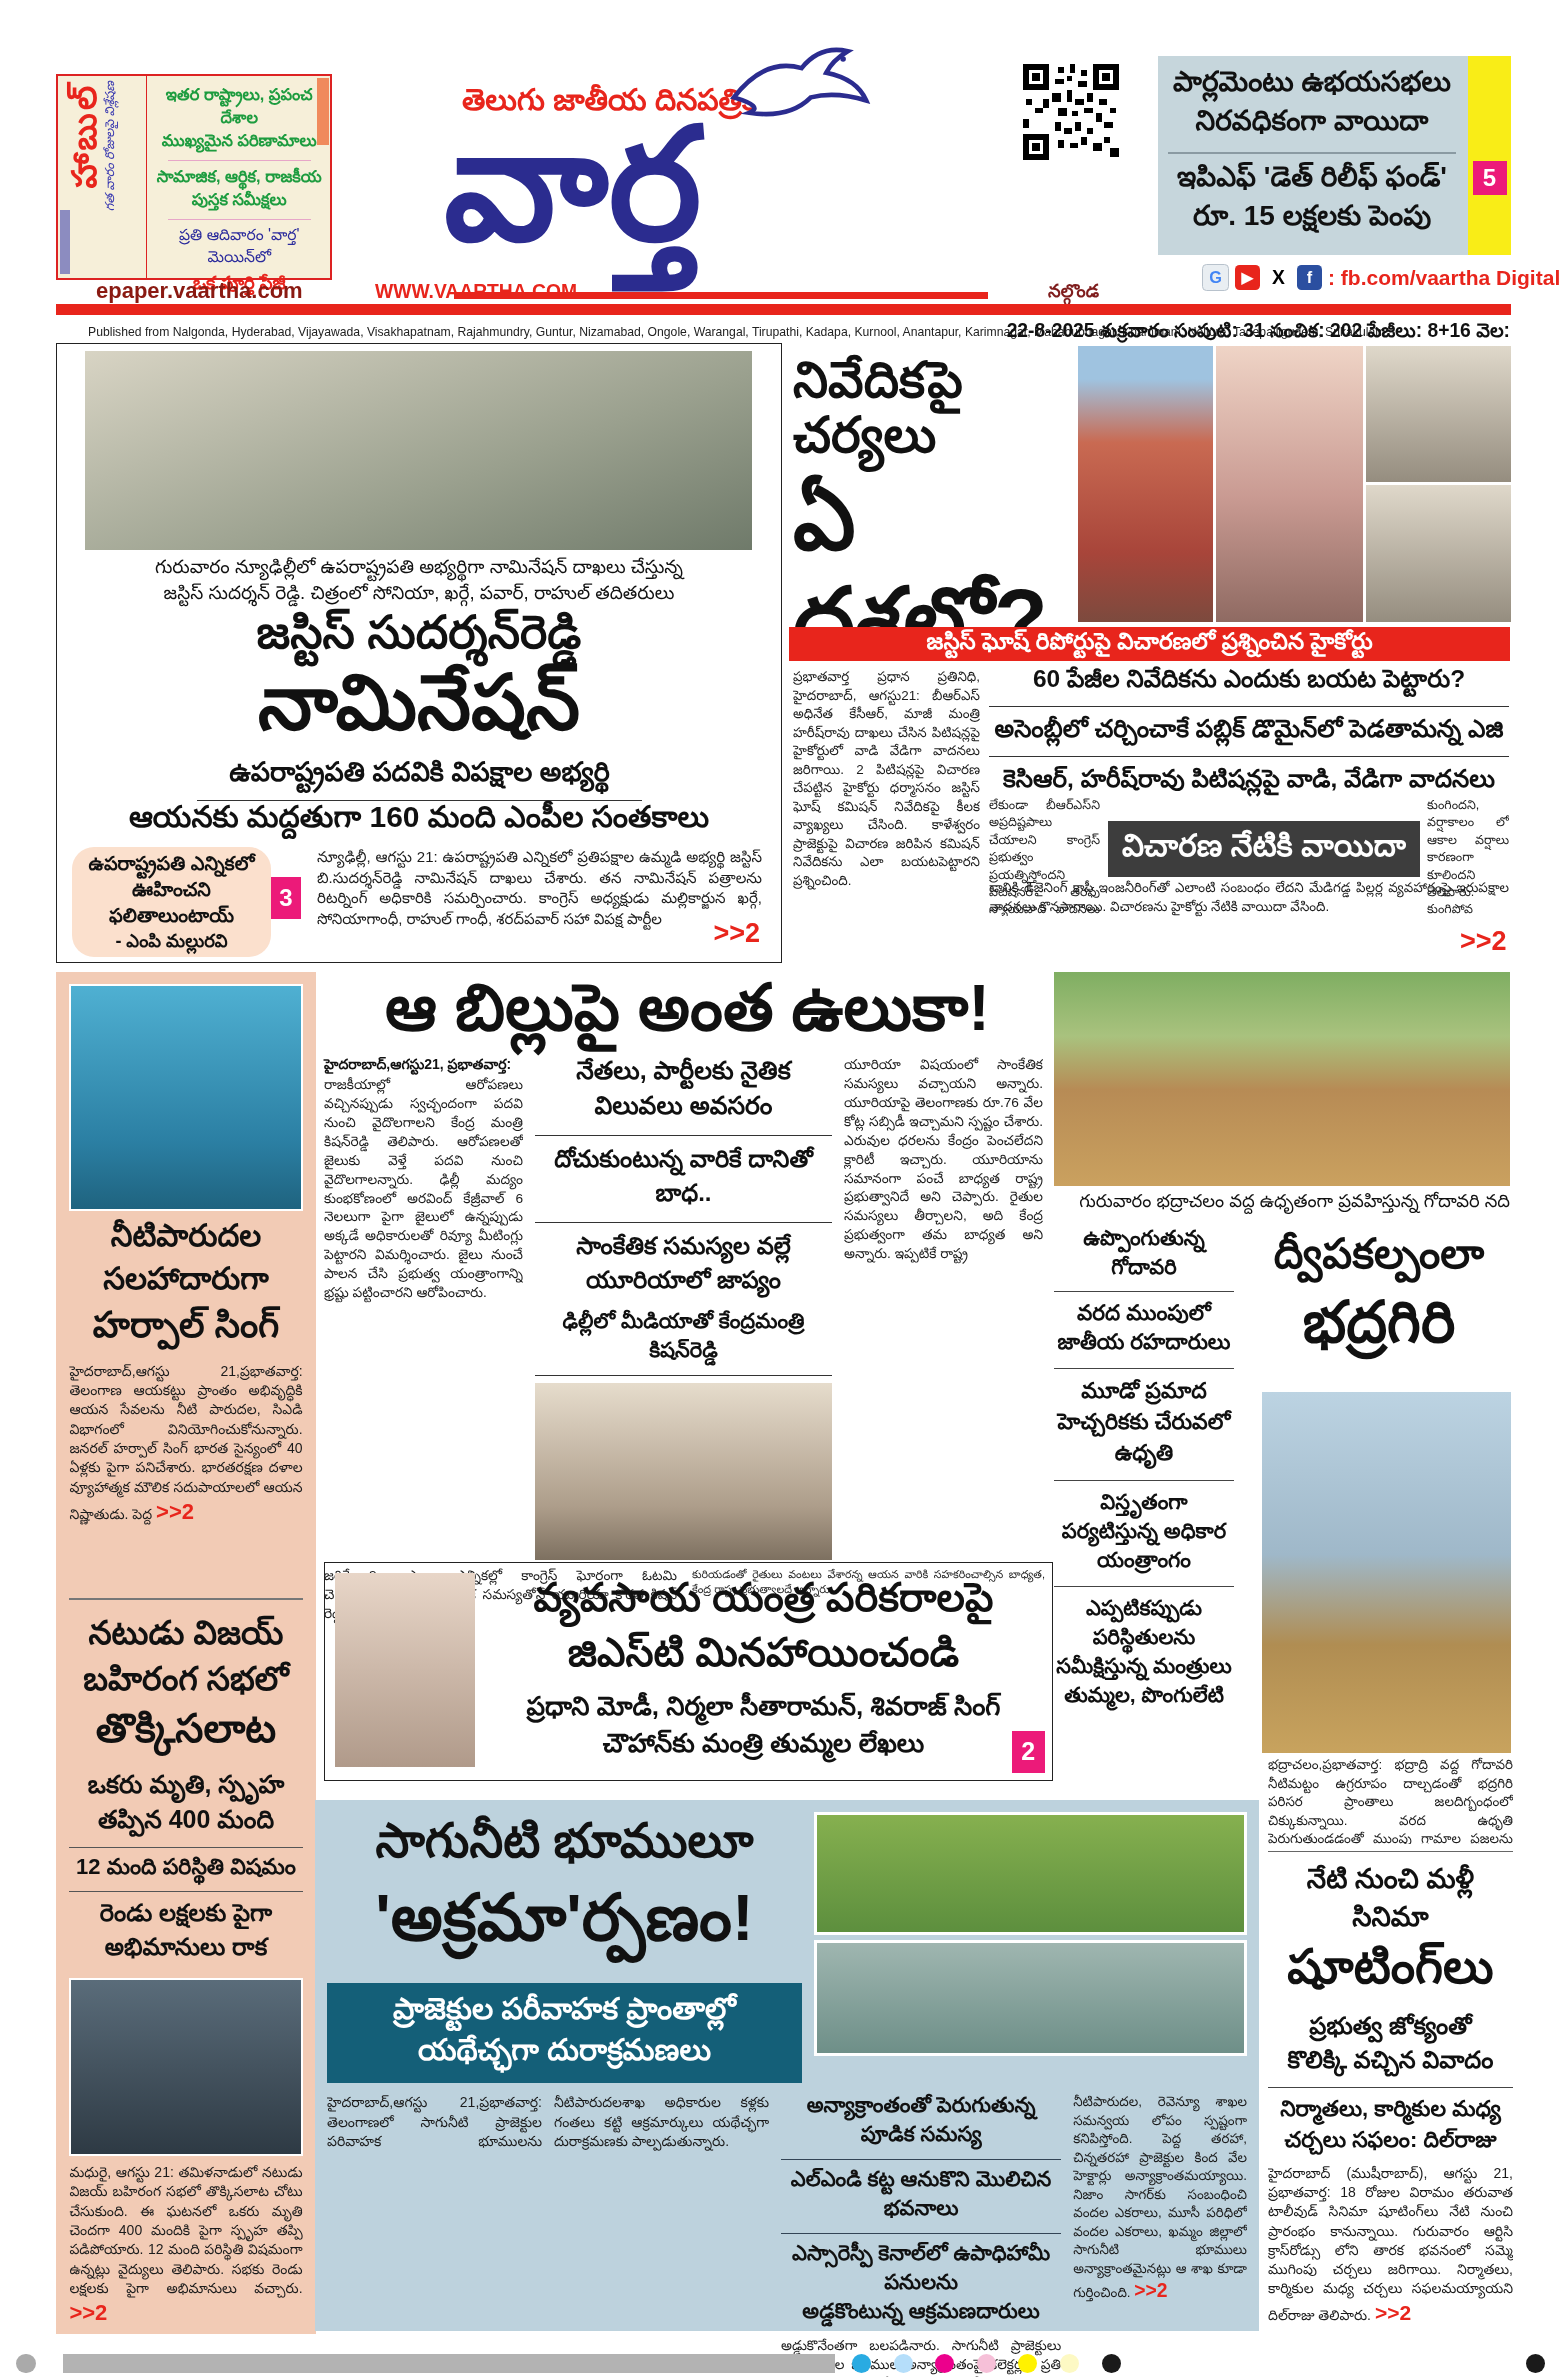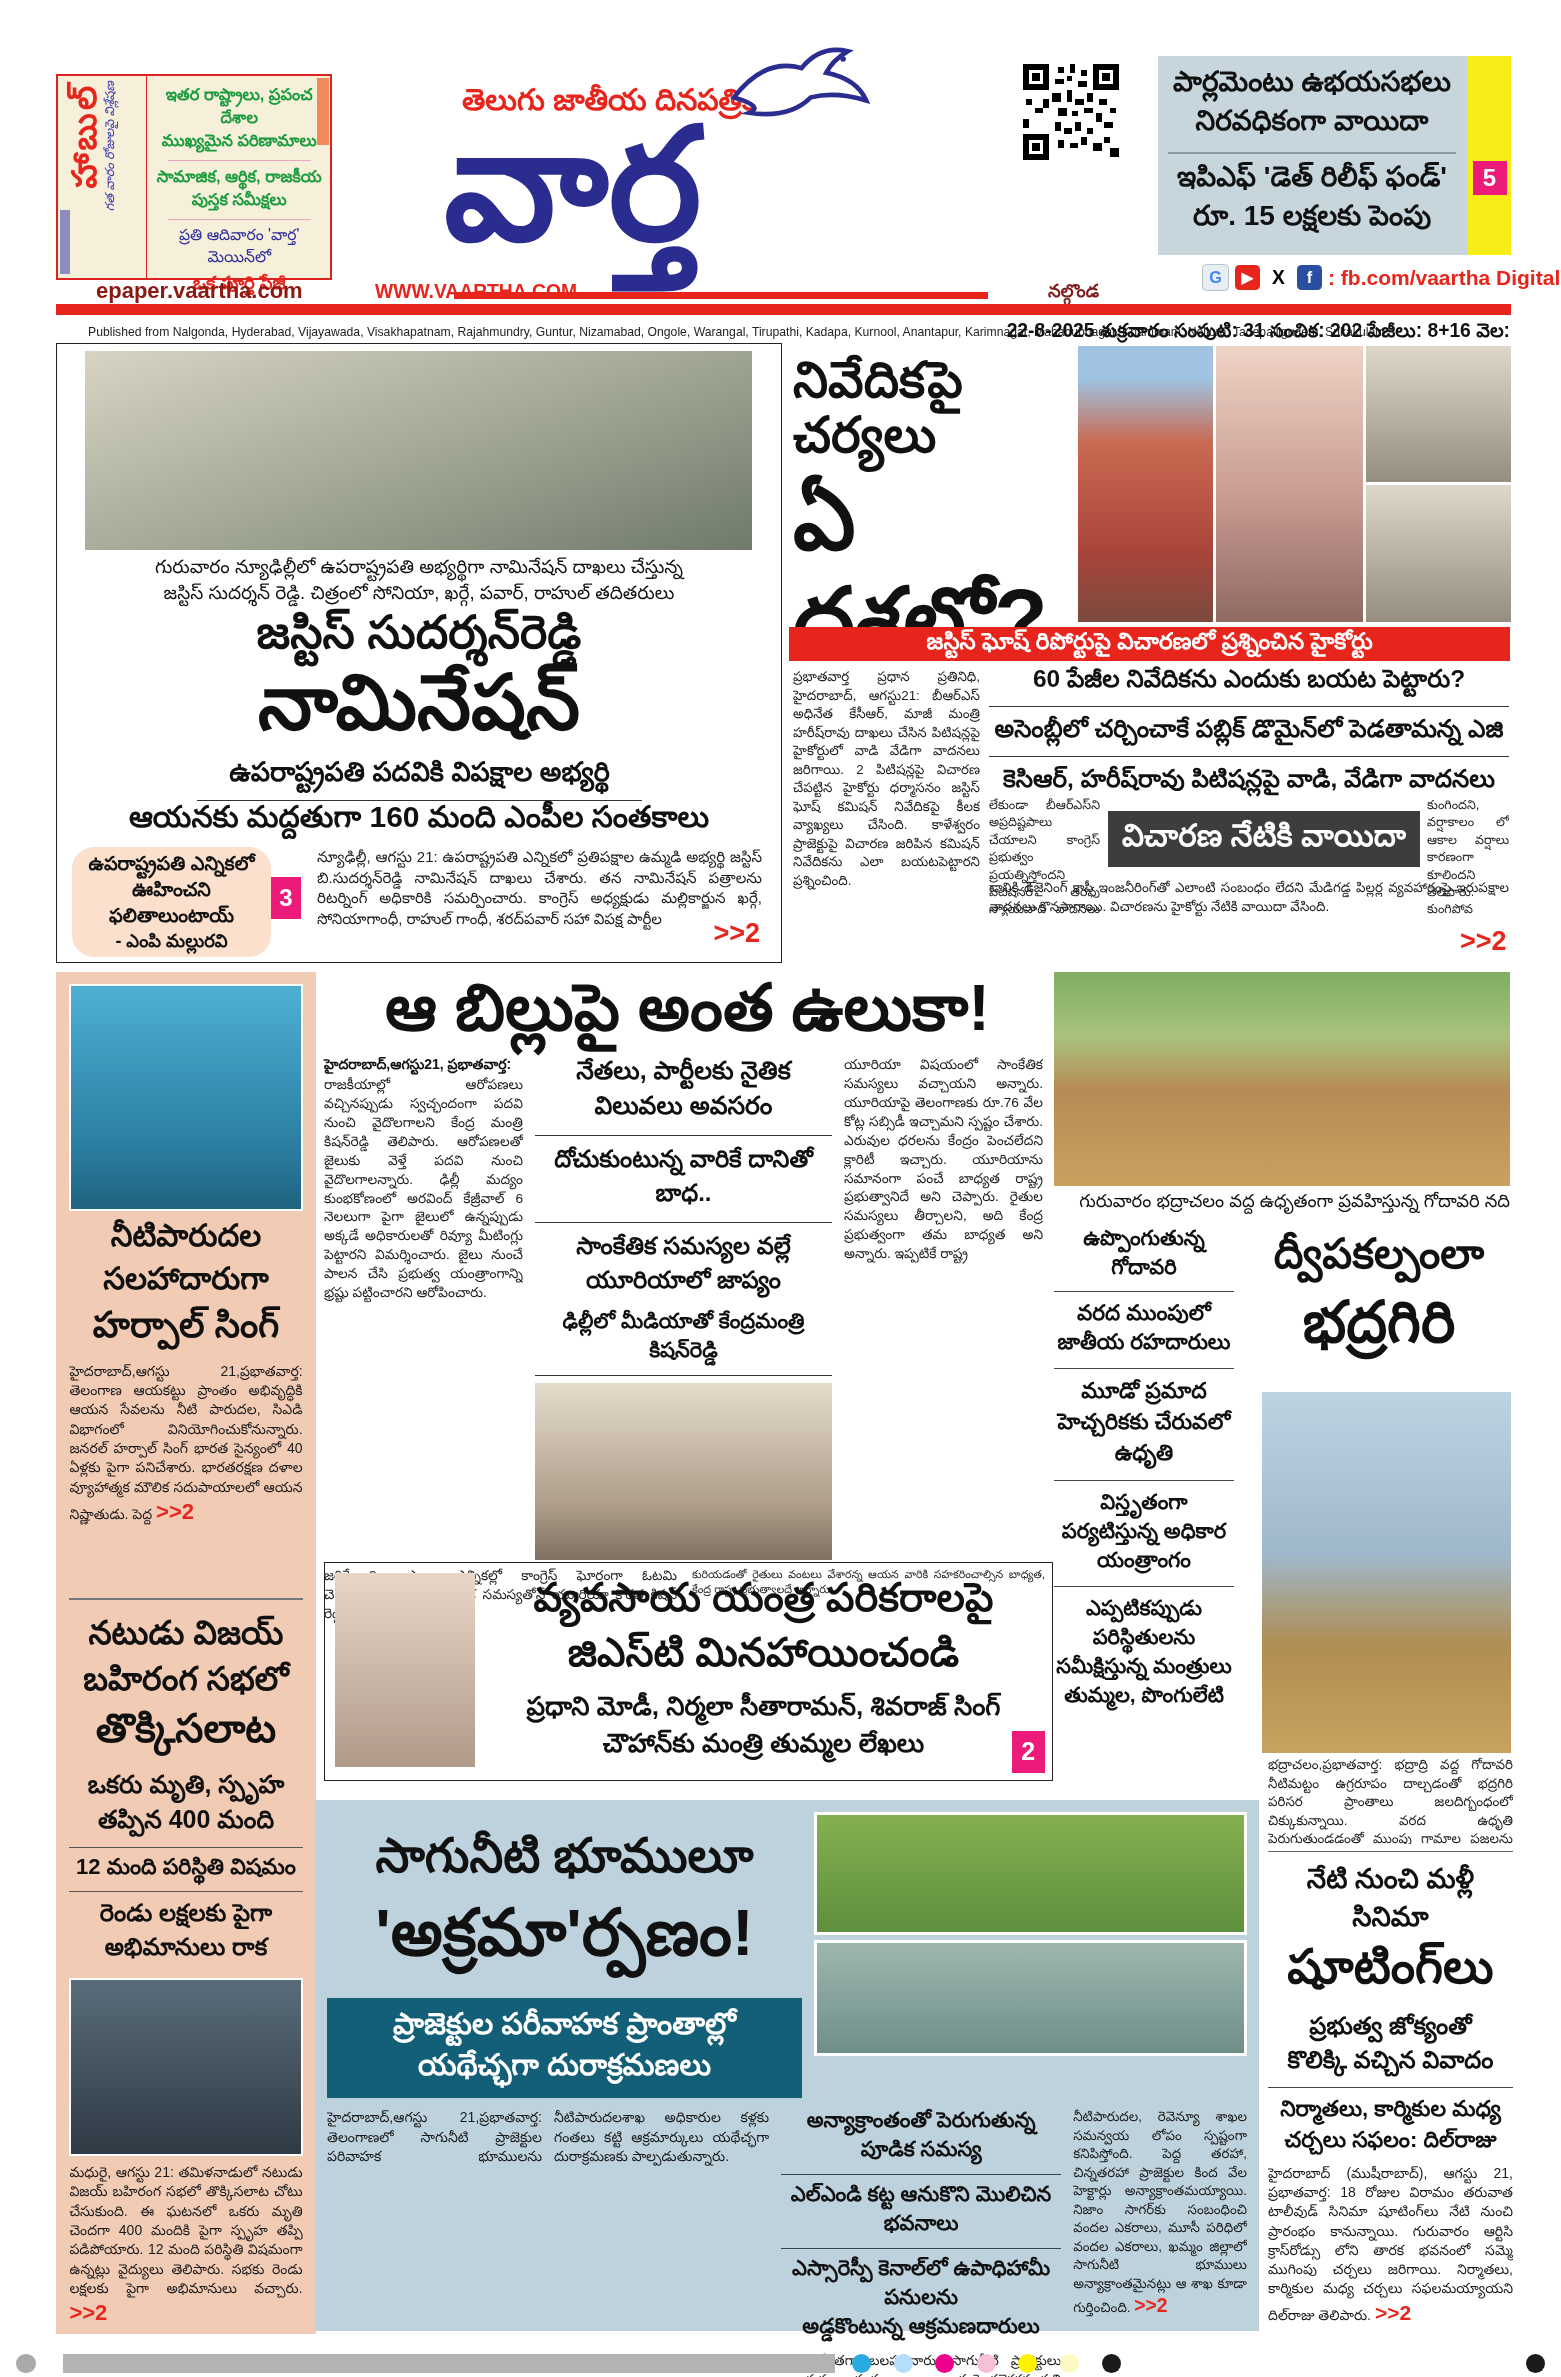--- a/index.html
+++ b/index.html
@@ -171,21 +171,21 @@
     <div class="abs band-red ctr" style="left:2.2px;top:284px;width:721px;height:34px;display:flex;align-items:center;justify-content:center;">
       <span class="b white" style="font-size:23px;">జస్టిస్ ఘోష్ రిపోర్టుపై విచారణలో ప్రశ్నించిన హైకోర్టు</span>
     </div>
     <div class="abs bodytxt just" style="left:6px;top:325px;width:187px;height:288px;font-size:13.4px;overflow:hidden;">ప్రభాతవార్త ప్రధాన ప్రతినిధి, హైదరాబాద్, ఆగస్టు21: బీఆర్ఎస్ అధినేత కేసీఆర్, మాజీ మంత్రి హరీష్‌రావు దాఖలు చేసిన పిటిషన్లపై హైకోర్టులో వాడి వేడిగా వాదనలు జరిగాయి. 2 పిటిషన్లపై విచారణ చేపట్టిన హైకోర్టు ధర్మాసనం జస్టిస్ ఘోష్ కమిషన్ నివేదికపై కీలక వ్యాఖ్యలు చేసింది. కాళేశ్వరం ప్రాజెక్టుపై విచారణ జరిపిన కమిషన్ నివేదికను ఎలా బయటపెట్టారని ప్రశ్నించింది.</div>
     <div class="abs ctr" style="left:202px;top:322px;width:520px;">
       <div class="b" style="font-size:24.5px;border-bottom:1.5px solid #333;padding-bottom:7.4px;">60 పేజీల నివేదికను ఎందుకు బయట పెట్టారు?</div>
       <div class="b" style="font-size:24.5px;border-bottom:1.5px solid #333;padding:7.4px 0;">అసెంబ్లీలో చర్చించాకే పబ్లిక్ డొమైన్‌లో పెడతామన్న ఎజి</div>
       <div class="b" style="font-size:24.5px;padding-top:7.4px;">కెసిఆర్, హరీష్‌రావు పిటిషన్లపై వాడి, వేడిగా వాదనలు</div>
     </div>
     <div class="abs bodytxt just" style="left:202px;top:454px;width:111px;height:119px;font-size:12.6px;overflow:hidden;">లేకుండా బీఆర్ఎస్‌ని అప్రదిష్టపాలు చేయాలని కాంగ్రెస్ ప్రభుత్వం ప్రయత్నిస్తోందని పిటిషనర్ తరఫు న్యాయవాది వాదనలు వినిపించారు.</div>
-    <div class="abs ctr" style="left:321px;top:468px;width:312px;height:56px;background:#3d3d3d;display:flex;align-items:center;justify-content:center;">
+    <div class="abs ctr" style="left:321px;top:478px;width:312px;height:56px;background:#3d3d3d;display:flex;align-items:center;justify-content:center;">
       <span class="b white" style="font-size:31px;">విచారణ నేటికి వాయిదా</span>
     </div>
     <div class="abs bodytxt just" style="left:640px;top:454px;width:82px;height:119px;font-size:12.6px;overflow:hidden;">కుంగిందని, వర్షాకాలం లో ఆకాల వర్షాలు కారణంగా కూలిందని తెలిపారు. కుంగిపోవ</div>
     <div class="abs bodytxt just" style="left:202px;top:536px;width:520px;height:62px;font-size:13.4px;overflow:hidden;">డానికి డిజైనింగ్ కాపీ ఇంజనీరింగ్‌తో ఎలాంటి సంబంధం లేదని మేడిగడ్డ పిల్లర్ల వ్యవహారంపై ఇరుపక్షాల వాదనలు కొనసాగాయి. విచారణను హైకోర్టు నేటికి వాయిదా వేసింది.</div>
     <div class="abs jump" style="right:4.5px;bottom:4.5px;font-size:27px;">&gt;&gt;2</div>
   </section>
 
   <aside class="abs" style="left:56px;top:972px;width:260px;height:1362px;background:#f2cbb5;">
     <div class="photo ph-harpal" style="margin:12px 13.4px 7.4px;height:223px;border:2.2px solid #fff;"></div>
     <div class="ctr">
@@ -261,21 +261,21 @@
       <div class="b" style="font-size:40px;">జిఎస్‌టి మినహాయించండి</div>
       <div class="b" style="font-size:26px;margin-top:6px;">ప్రధాని మోడీ, నిర్మలా సీతారామన్, శివరాజ్ సింగ్</div>
       <div class="b" style="font-size:26px;">చౌహాన్‌కు మంత్రి తుమ్మల లేఖలు</div>
     </div>
     <div class="abs badge" style="right:7.4px;bottom:7.4px;width:33px;height:42px;font-size:25px;">2</div>
   </section>
 
   <section class="abs" style="left:315px;top:1800px;width:944px;height:531px;background:#bdd2dd;padding:0;">
     <div style="display:flex;padding:12px 12px 0;">
       <div style="width:475px;text-align:center;">
-        <div class="b" style="font-size:48px;margin-top:16px;">సాగునీటి భూములూ</div>
+        <div class="b" style="font-size:48px;margin-top:1px;">సాగునీటి భూములూ</div>
         <div class="b" style="font-size:65px;">'అక్రమా'ర్పణం!</div>
         <div style="background:#145f78;color:#fff;margin-top:12px;padding:9px 4.5px;">
           <div class="b" style="font-size:30px;">ప్రాజెక్టుల పరీవాహక ప్రాంతాల్లో</div>
           <div class="b" style="font-size:30px;">యథేచ్ఛగా దురాక్రమణలు</div>
         </div>
       </div>
       <div style="width:433px;margin-left:12px;">
         <div class="photo ph-fields" style="height:117px;border:3.7px solid #fff;"></div>
         <div class="photo ph-water" style="height:110px;border:3.7px solid #fff;margin-top:4.5px;"></div>
       </div>

